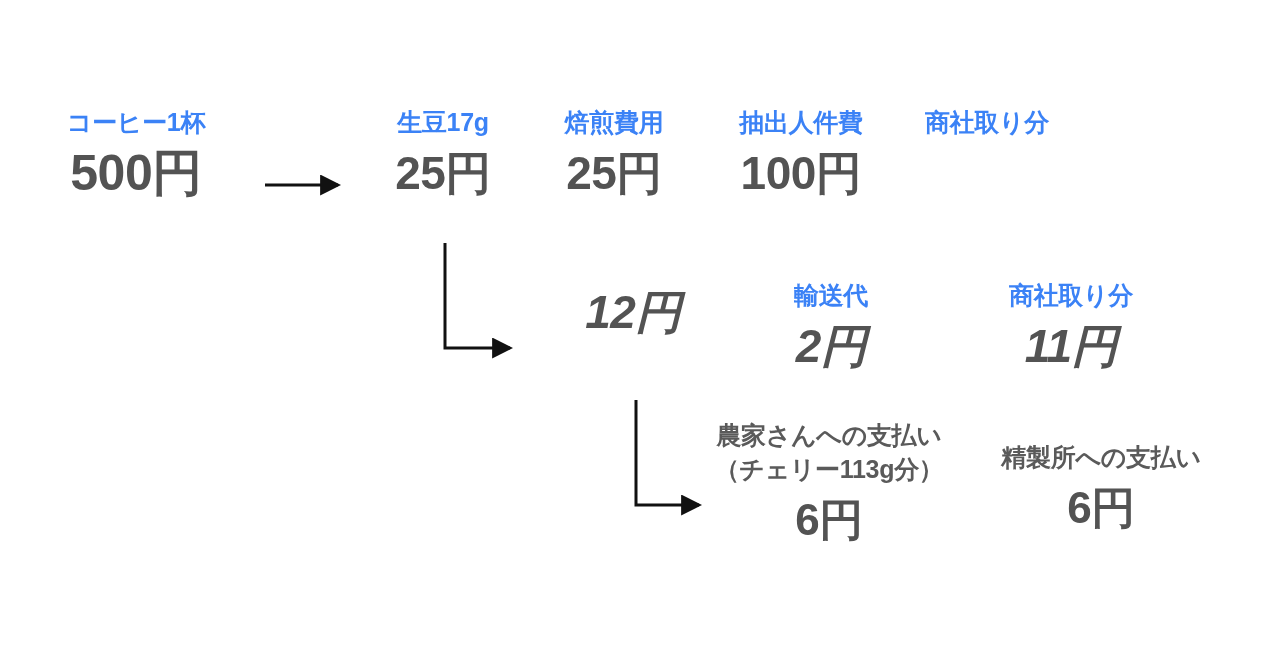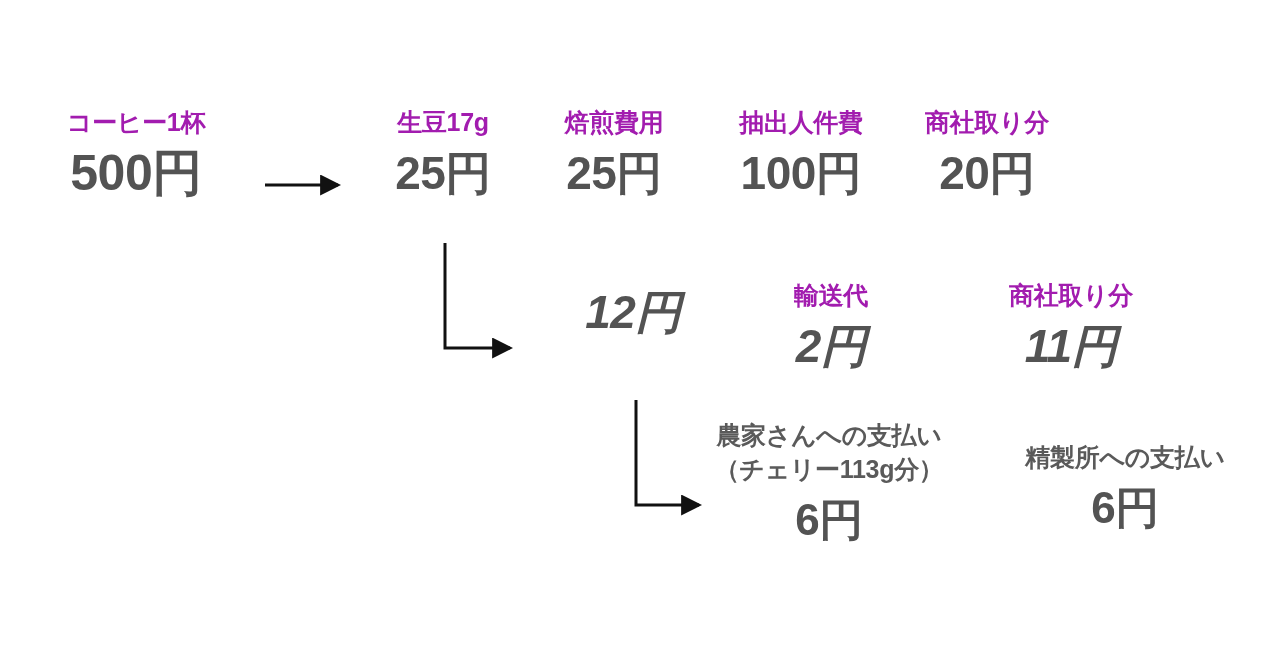--- a/index.html
+++ b/index.html
@@ -26,21 +26,21 @@
     text-align: center;
     transform: translateX(-50%);
     white-space: nowrap;
     color: #555555;
   }
   .node .lbl {
     display: block;
     font-size: 25px;
     line-height: 34px;
     font-weight: 700;
-    color: #a21caf;
+    color: #3b82f6;
     letter-spacing: -0.3px;
   }
   .node .val {
     display: block;
     font-size: 46px;
     line-height: 56px;
     font-weight: 700;
     color: #535353;
     letter-spacing: -0.5px;
     margin-top: 6px;
@@ -113,21 +113,20 @@
     <span class="val">25円</span>
   </div>
 
   <div class="node t1" style="left:801px; top:105px;">
     <span class="lbl">抽出人件費</span>
     <span class="val">100円</span>
   </div>
 
   <div class="node t1" style="left:987px; top:105px;">
     <span class="lbl">商社取り分</span>
-    <span class="val">20円</span>
   </div>
 
   <div class="node t2" style="left:633px; top:278px;">
     <span class="val">12円</span>
   </div>
 
   <div class="node t2" style="left:831px; top:278px;">
     <span class="lbl">輸送代</span>
     <span class="val">2円</span>
   </div>
@@ -136,18 +135,18 @@
     <span class="lbl">商社取り分</span>
     <span class="val">11円</span>
   </div>
 
   <div class="node t3" style="left:829px; top:418px;text-align:center;">
     <span class="lbl-line">農家さんへの支払い</span>
     <span class="lbl-line">（チェリー113g分）</span>
     <span class="val">6円</span>
   </div>
 
-  <div class="node t3" style="left:1125px; top:440px;">
+  <div class="node t3" style="left:1101px; top:440px;">
     <span class="lbl-line">精製所への支払い</span>
     <span class="val">6円</span>
   </div>
 
 </div>
 
 </body></html>

